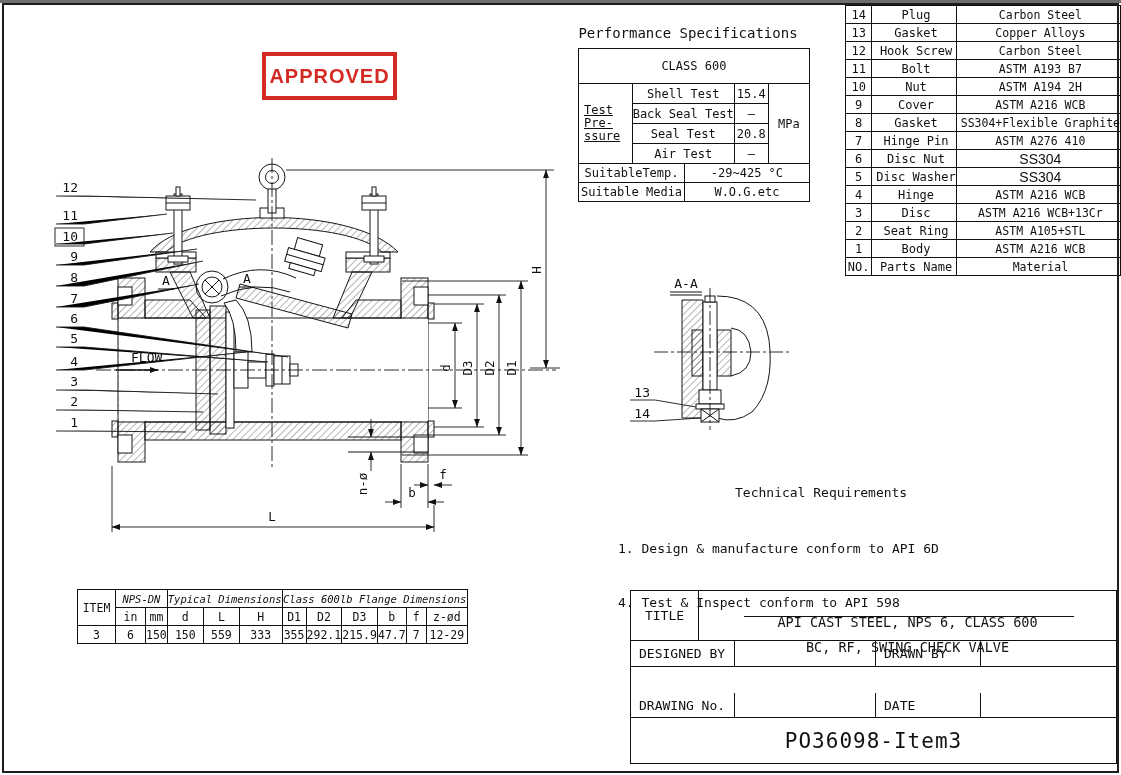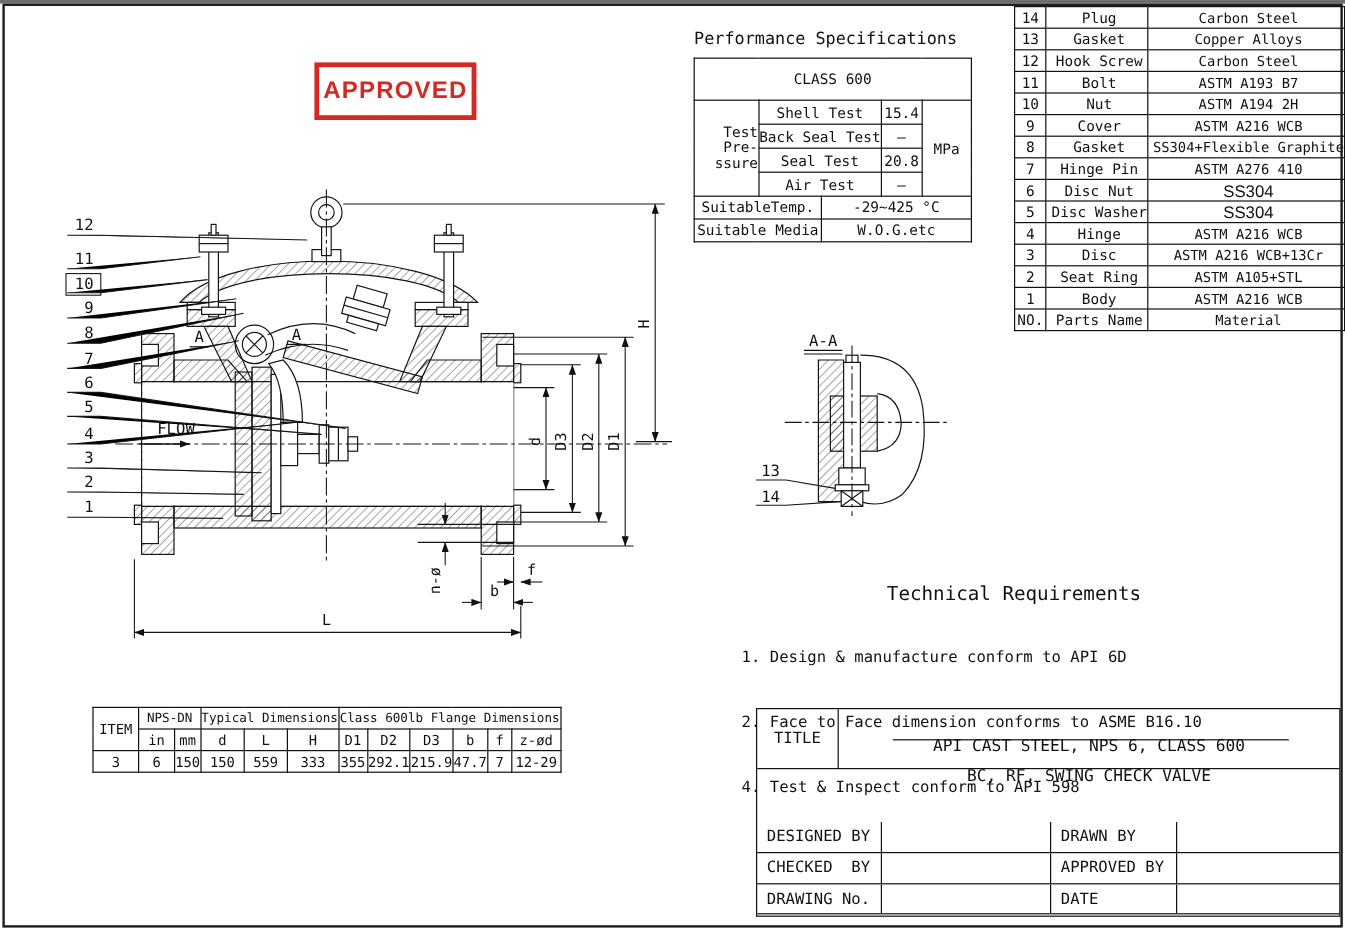--- a/index.html
+++ b/index.html
@@ -19,49 +19,49 @@
   
   table{border-collapse:collapse;table-layout:fixed;}
   td{border:1px solid #111;padding:0;text-align:center;vertical-align:middle;
      font-family:"DejaVu Sans Mono",monospace;overflow:hidden;white-space:nowrap;}
 
   
   .perf-title{position:absolute;left:568px;top:25px;width:240px;text-align:center;
               font-size:14px;}
   .perf{position:absolute;left:578px;top:48px;}
   .perf td{font-size:12px;}
-  .perf .plabel{white-space:pre-line;line-height:13px;font-size:12px;text-align:right;padding-left:5px;}
+  .perf .plabel{white-space:pre-line;line-height:13px;font-size:12px;text-align:left;padding-left:5px;text-decoration:underline;}
 
   
   .parts{position:absolute;left:845px;top:5px;}
   .parts td{font-size:12px;height:17px;}
   .parts td.nm,.parts td.mt{text-align:center;padding-left:4px;}
   .parts td.mt{font-size:11.5px;}
   .parts tr.alt td.mt{font-size:14px;font-family:"Liberation Sans",sans-serif;}
 
   
   .dims{position:absolute;left:77px;top:589px;}
   .dims td{font-size:11.5px;height:17px;}
-  .dims td.h{font-size:10.5px;}
-
-  
-  .techreq-title{position:absolute;left:735px;top:485px;width:220px;text-align:center;font-size:16px;}
+  .dims td.h{font-size:10.5px;font-style:italic;}
+
+  
+  .techreq-title{position:absolute;left:735px;top:485px;width:220px;text-align:left;font-size:13px;}
   .techreq{position:absolute;left:618px;top:504px;font-size:13px;line-height:18px;white-space:pre;}
   .techreq div{height:18px;}
 
   
   .tblock{position:absolute;left:630px;top:590px;width:487px;height:174px;border:1px solid #111;box-sizing:border-box;}
   .tblock div{position:absolute;box-sizing:border-box;font-family:"DejaVu Sans Mono",monospace;}
   .tb-title-label{left:0;top:0;width:68px;height:50px;border-right:1px solid #111;border-bottom:1px solid #111;
      display:flex;align-items:center;justify-content:center;font-size:13px;}
   .tb-title-content{left:68px;top:0;right:0;height:50px;border-bottom:1px solid #111;}
   .tb-tline{position:absolute;left:0;right:0;height:25px;display:flex;align-items:center;justify-content:center;font-size:13.5px;white-space:pre;margin-top:18px;}
   .tb-tline.l2{top:25px;}
   .tb-div{left:45px;top:25px;width:330px;height:1px;background:#111;}
-  .tb-row{left:0;right:0;height:26px;border-bottom:1px solid #111;margin-top:44px;}
+  .tb-row{left:0;right:0;height:26px;border-bottom:1px solid #111;}
   .tb-cell{top:0;bottom:0;display:flex;align-items:center;font-size:13px;padding-left:8px;white-space:pre;}
   .c1{left:0;width:104px;border-right:1px solid #111;}
   .c2{left:104px;width:141px;border-right:1px solid #111;}
   .c3{left:245px;width:105px;border-right:1px solid #111;}
   .c4{left:350px;right:0;}
   .tb-num{left:0;right:0;top:127px;bottom:0;display:flex;align-items:center;justify-content:center;font-size:21px;letter-spacing:1px;}
 </style>
 </head>
 <body>
 
@@ -406,21 +406,20 @@
         <td>NO.</td>
         <td class="nm">Parts Name</td>
         <td class="mt">Material</td>
       </tr>
 </tbody>
   </table>
 
 <div class="techreq-title mono">Technical Requirements</div>
 <div class="techreq mono">
   <div>1. Design &amp; manufacture conform to API 6D</div>
-  <div>2. Face to Face dimension conforms to ASME B16.10</div>
   <div>4. Test &amp; Inspect conform to API 598</div>
 </div>
 
 <table class="dims">
   <colgroup>
       <col style="width:38px">
       <col style="width:30px">
       <col style="width:18px">
       <col style="width:22px">
       <col style="width:22px">
@@ -475,27 +474,22 @@
     <div class="tb-tline">API CAST STEEL, NPS 6, CLASS 600</div>
     <div class="tb-tline l2">BC, RF, SWING CHECK VALVE</div>
     <div class="tb-div" style="position:absolute;"></div>
   </div>
   <div class="tb-row" style="top:50px;">
     <div class="tb-cell c1">DESIGNED BY</div>
     <div class="tb-cell c2"></div>
     <div class="tb-cell c3">DRAWN BY</div>
     <div class="tb-cell c4"></div>
   </div>
-  <div class="tb-row" style="top:76px;">
-    <div class="tb-cell c1">CHECKED  BY</div>
-    <div class="tb-cell c2"></div>
-    <div class="tb-cell c3">APPROVED BY</div>
-    <div class="tb-cell c4"></div>
-  </div>
   <div class="tb-row" style="top:102px;height:25px;">
     <div class="tb-cell c1">DRAWING No.</div>
     <div class="tb-cell c2"></div>
     <div class="tb-cell c3">DATE</div>
     <div class="tb-cell c4"></div>
   </div>
+  <div class="tb-num">PO36098-Item3</div>
 </div>
 
 <div class="frame"></div>
 
 </body></html>

